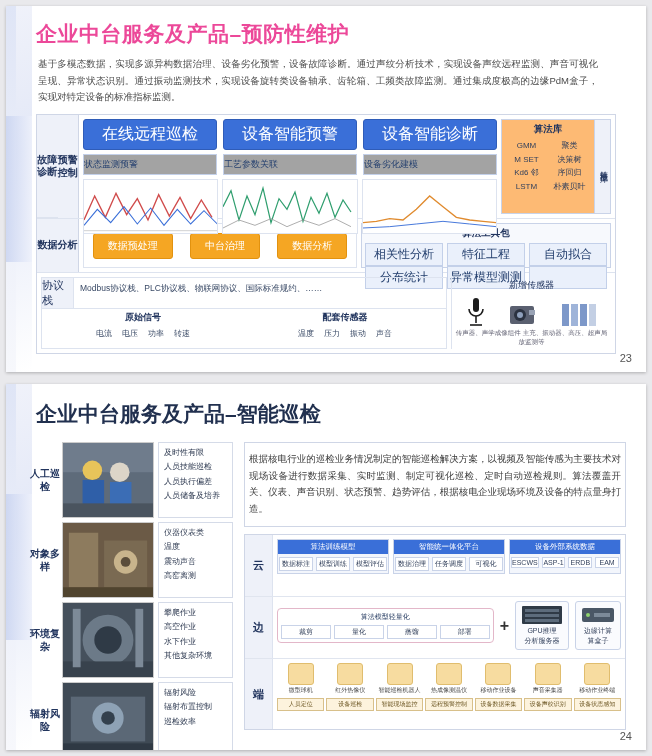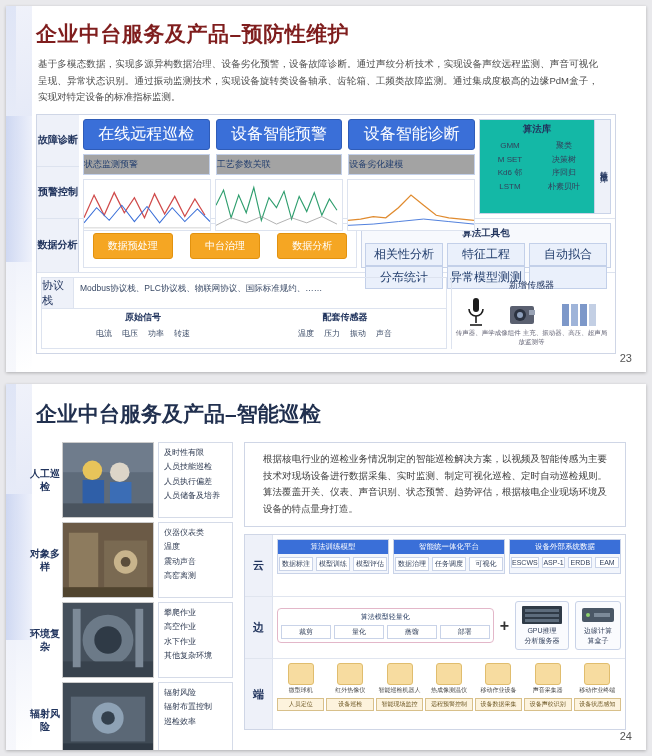--- a/index.html
+++ b/index.html
@@ -30,21 +30,21 @@
     content: ""; position: absolute; left: 0; top: 30%; width: 26px; height: 40%;
     background: linear-gradient(90deg,#c7d2f0,#eef1fb);
     opacity: .8;
   }
   .ribbon-b { position:absolute; left:0; top:0; width:10px; height:100%;
     background: linear-gradient(180deg,#dfe5f6,#f7f8fc); }
 
   .title {
     position: absolute;
     left: 30px; top: 14px;
-    font-size: 21px; font-weight: bold; color: #7f1d1d;
+    font-size: 21px; font-weight: bold; color: #ec4899;
     letter-spacing: 0.5px;
   }
 
   .subtext {
     position: absolute;
     left: 32px; top: 50px; width: 560px;
     font-size: 9.5px; line-height: 1.75; color: #4a4a4a;
     text-align: justify;
   }
 
@@ -87,22 +87,22 @@
     border: 1px solid #c3d0e9; border-radius: 0; text-align: left; padding: 3px 0;
   }
   .charts { display: flex; gap: 4px; flex: 1; }
   .chartbox {
     flex: 1; border: 1px solid #dde3ef; background: #fff;
     position: relative; overflow: hidden;
   }
   .chartbox svg { display:block; width: 100%; height: 100%; }
 
   .algbox {
-    width: 132px; flex: none; display: flex;
-    border: 1px solid #c9d3e8; background: #14b8a6;
+    width: 110px; flex: none; display: flex;
+    border: 1px solid #c9d3e8; background: #fdba74;
   }
   .algbox .abody { flex: 1; padding: 3px; }
   .algbox .atitle { font-size: 9.5px; color:#22355e; text-align:center; font-weight:bold; margin-bottom:3px; }
   .alglist { display: flex; font-size: 8px; color: #33415c; line-height: 1.7; }
   .alglist div { flex: 1; text-align: center; }
   .algside {
     width: 16px; flex: none; background:#eef1f9; border-left: 1px solid #c9d3e8;
     font-size: 8px; color: #22355e; display:flex; align-items:center; justify-content:center;
     writing-mode: vertical-rl; letter-spacing: 1px;
   }
@@ -146,21 +146,21 @@
     width: 34px; flex:none; display:flex; align-items:center; justify-content:center;
     font-size: 10px; color:#22355e; font-weight:bold; text-align:center; line-height:1.3;
   }
   .photo { width: 92px; flex:none; border:1px solid #ccc; position:relative; overflow:hidden; }
   .photo svg { display:block; width:100%; height:100%; }
   .bullets { flex:1; border:1px solid #d5dbe8; margin-left:4px; padding:3px 5px;
     font-size: 8px; color:#2f3b52; line-height:1.8; }
 
   .s2-desc {
     position: absolute; left: 238px; top: 58px; width: 382px;
-    border: 1px solid #cfd6e6; background:#fff; padding: 8px 18px;
+    border: 1px solid #cfd6e6; background:#fff; padding: 8px 4px;
     font-size: 9.5px; line-height: 1.75; color:#3c3c3c; text-align: justify;
   }
 
   .arch { position:absolute; left:238px; top:150px; width:382px; height:196px;
     border:1px solid #cfd6e6; display:flex; flex-direction:column; background:#fff;}
   .arow { display:flex; border-bottom:1px solid #e0e5ef; }
   .arow:last-child { border-bottom:none; }
   .alabel { width:28px; flex:none; background:#eef1f9; border-right:1px solid #dde3ef;
     display:flex; align-items:center; justify-content:center; font-size:11px; color:#22355e; font-weight:bold;}
   .abody2 { flex:1; padding:4px; }
@@ -196,21 +196,21 @@
     <div class="ribbon">
         <div class="ribbon-b"></div>
       </div>
 
     <div class="title">企业中台服务及产品–预防性维护</div>
     <div class="subtext">基于多模态数据，实现多源异构数据治理、设备劣化预警，设备故障诊断。通过声纹分析技术，实现设备声纹远程监测、声音可视化呈现、异常状态识别。通过振动监测技术，实现设备旋转类设备轴承、齿轮箱、工频类故障监测。通过集成度极高的边缘PdM盒子，实现对特定设备的标准指标监测。</div>
 
     <div class="diagram">
 
       <div class="drow r12">
-        <div style="width:42px;flex:none;display:flex;flex-direction:column;border-right:1px solid #cfd6e6;">
+        <div style="width:42px;flex:none;display:flex;flex-direction:row;border-right:1px solid #cfd6e6;">
           <div class="rowlabel" style="flex:1;border-right:none;border-bottom:1px solid #dde3ef;">故障诊断</div>
           <div class="rowlabel" style="flex:1;border-right:none;">预警控制</div>
         </div>
         <div class="rowbody">
           <div class="leftcol">
             <div class="topbtns">
               <div class="bluebtn">在线远程巡检</div>
               <div class="bluebtn">设备智能预警</div>
               <div class="bluebtn">设备智能诊断</div>
             </div>

